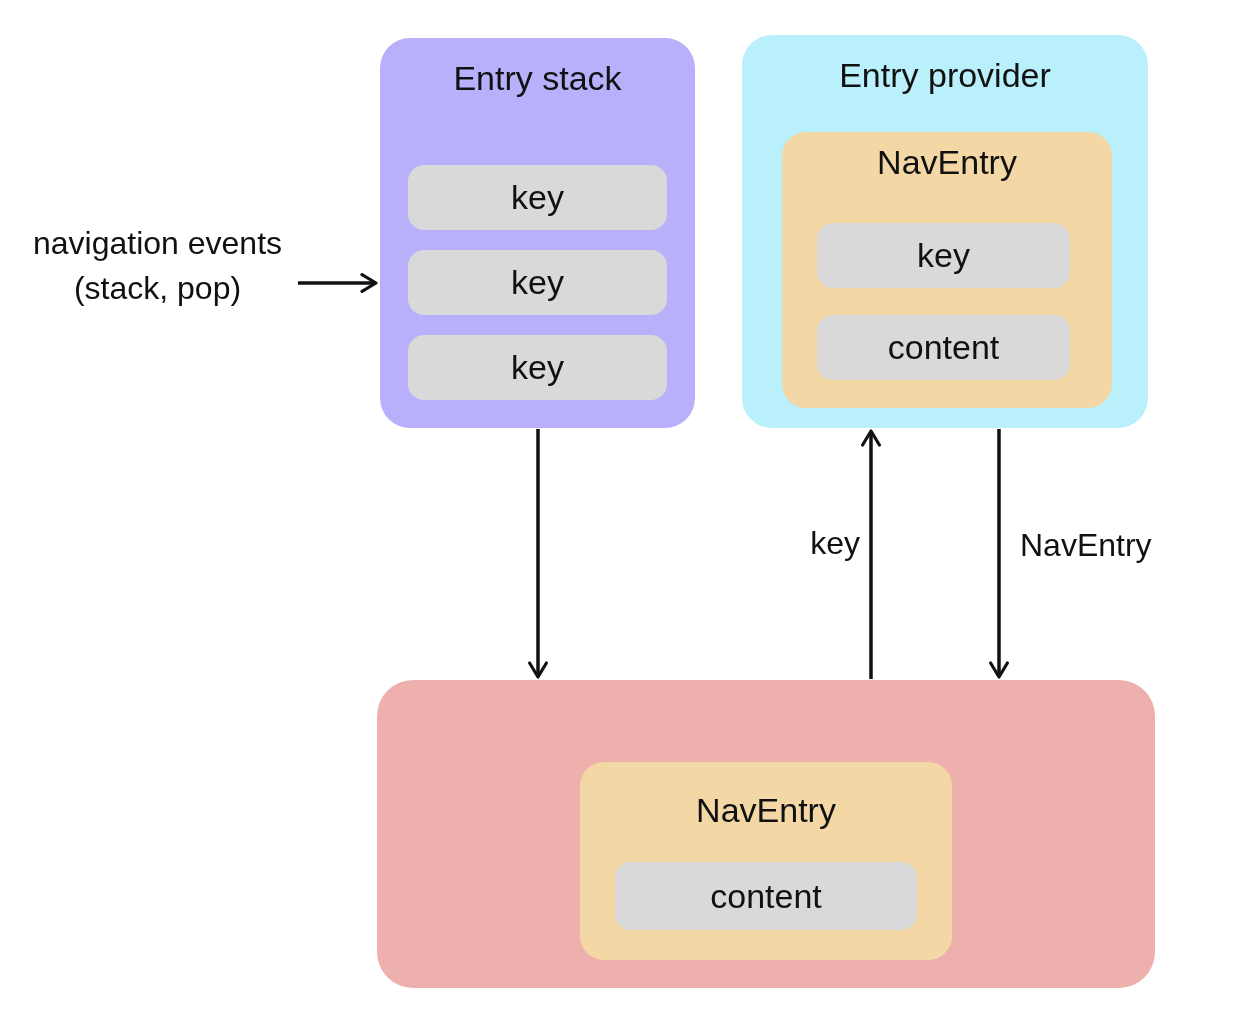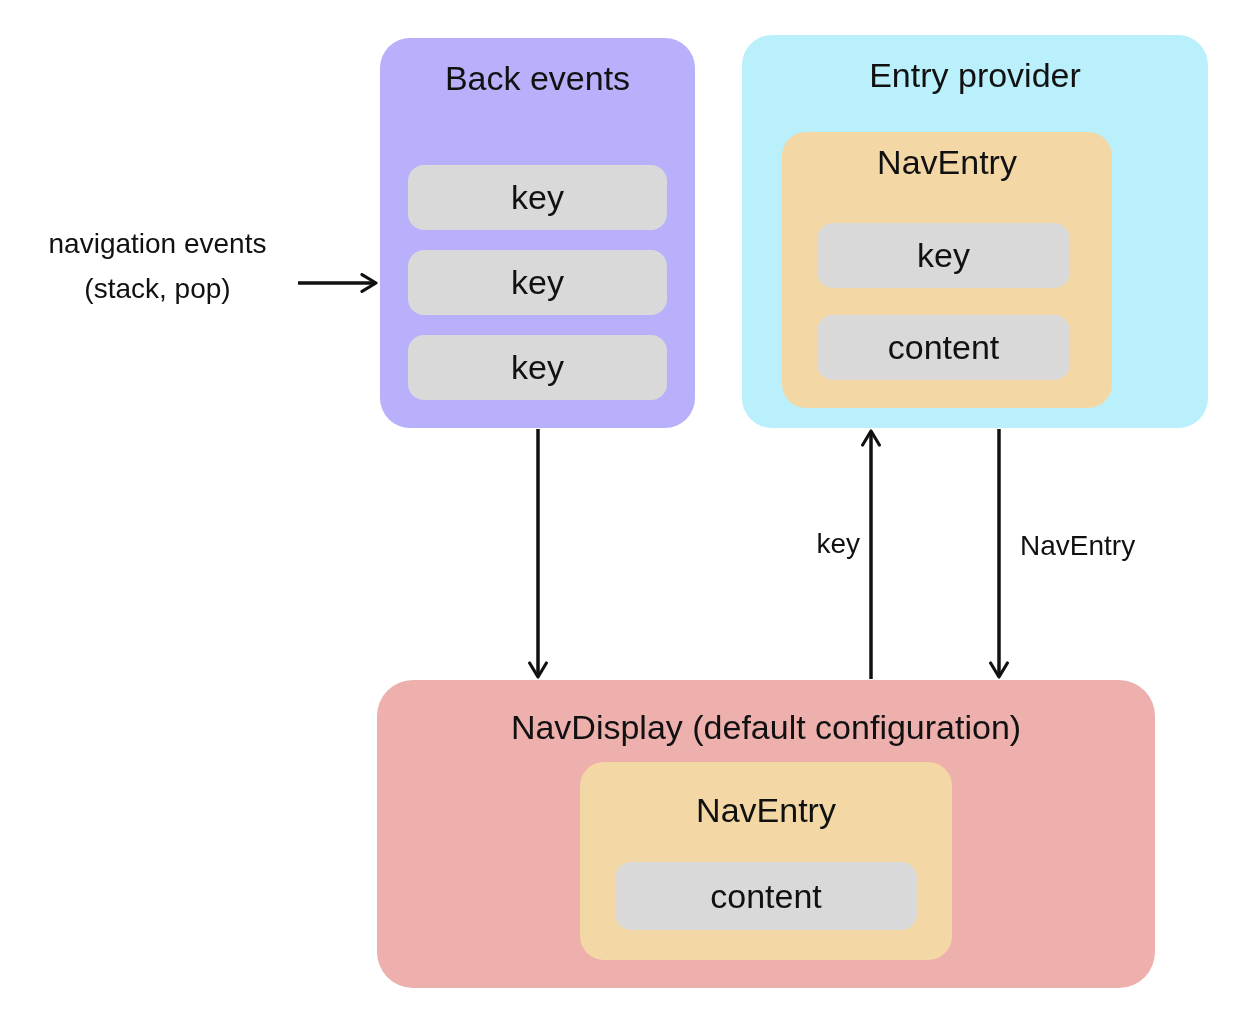--- a/index.html
+++ b/index.html
@@ -41,21 +41,21 @@
     font-size: 34px;
   }
   .back-stack {
     left: 380px; top: 38px;
     width: 315px; height: 390px;
     background: var(--back-stack-bg, #b8b0fa);
     border-radius: 30px;
   }
   .entry-provider {
     left: 742px; top: 35px;
-    width: 466px; height: 393px;
+    width: 406px; height: 393px;
     background: var(--entry-provider-bg, #b9f0fb);
     border-radius: 30px;
   }
   .nav-display {
     left: 377px; top: 680px;
     width: 778px; height: 308px;
     background: var(--nav-display-bg, #edb0ad);
     border-radius: 36px;
   }
   .nav-entry {
@@ -65,21 +65,21 @@
   .ep-nav-entry {
     left: 40px; top: 97px;
     width: 330px; height: 276px;
   }
   .nd-nav-entry {
     left: 203px; top: 82px;
     width: 372px; height: 198px;
   }
   .annotation {
     position: absolute;
-    font-size: 28px;
+    font-size: 32px;
     line-height: 45px;
     text-align: center;
     white-space: nowrap;
   }
   .nav-events {
     left: 10px; top: 221px;
     width: 295px;
   }
   .key-label {
     left: 735px; top: 521px;
@@ -98,37 +98,36 @@
     height: 1011px;
     pointer-events: none;
   }
 </style>
 </head>
 <body>
 
 <div class="canvas">
 
   <div class="box back-stack">
-    <div class="box-title" style="top:20px">Back events</div>
+    <div class="box-title" style="top:20px">Entry stack</div>
     <div class="pill" style="left:28px; top:127px; width:259px; height:65px">key</div>
     <div class="pill" style="left:28px; top:212px; width:259px; height:65px">key</div>
     <div class="pill" style="left:28px; top:297px; width:259px; height:65px">key</div>
   </div>
 
   <div class="box entry-provider">
     <div class="box-title" style="top:20px">Entry provider</div>
     <div class="box nav-entry ep-nav-entry">
       <div class="box-title" style="top:10px">NavEntry</div>
       <div class="pill" style="left:35px; top:91px; width:253px; height:65px">key</div>
       <div class="pill" style="left:35px; top:183px; width:253px; height:65px">content</div>
     </div>
   </div>
 
   <div class="box nav-display">
-    <div class="box-title" style="top:27px">NavDisplay (default configuration)</div>
     <div class="box nav-entry nd-nav-entry">
       <div class="box-title" style="top:28px">NavEntry</div>
       <div class="pill" style="left:35px; top:100px; width:302px; height:68px">content</div>
     </div>
   </div>
 
   <div class="annotation nav-events">
     <div>navigation events</div>
     <div>(stack, pop)</div>
   </div>

